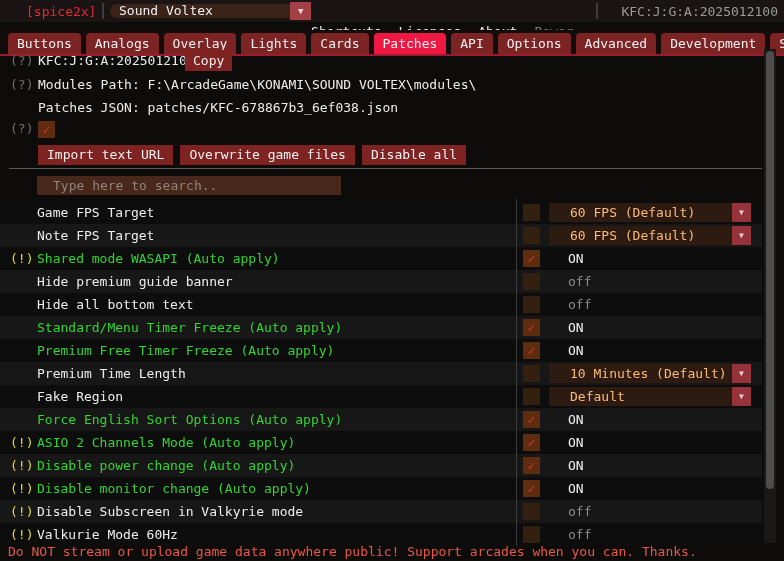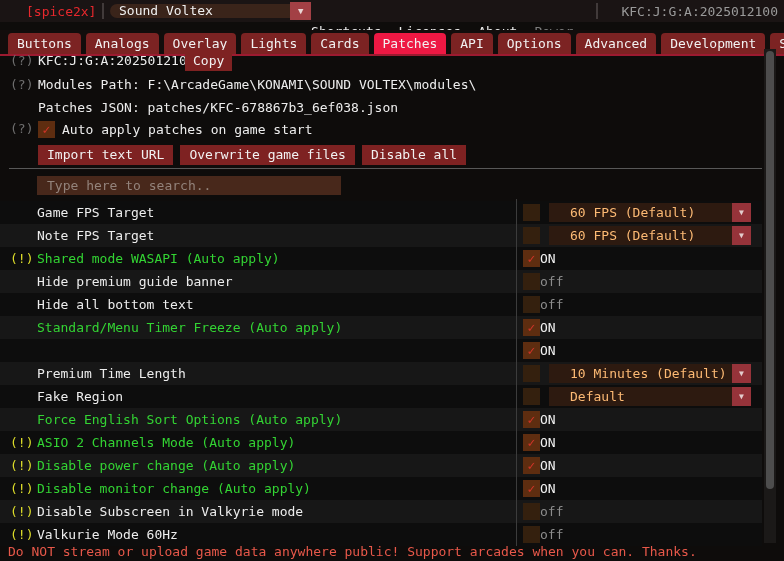--- a/index.html
+++ b/index.html
@@ -39,33 +39,33 @@
   .cb.checked{background:#5e2d10;}
   .auto-cb{position:absolute;left:38px;top:121px;}
   .auto-label{position:absolute;left:62px;top:121px;line-height:18px;}
   .btn-row{position:absolute;left:38px;top:145px;display:flex;gap:7px;}
   .hbtn{height:20px;line-height:20px;padding:0 9px;background:#7e2222;color:#f2f2f2;
         white-space:nowrap;cursor:default;}
   .hsep{position:absolute;left:9px;top:168px;width:753px;height:1px;background:#585858;}
 
   
   .search{position:absolute;left:37px;top:176px;width:304px;height:19px;background:#48281b;
-          border:none;outline:none;color:#e8e0da;padding:0 0 0 10px;box-sizing:border-box;
+          border:none;outline:none;color:#e8e0da;padding:0 0 0 16px;box-sizing:border-box;
           font-family:"DejaVu Sans Mono",monospace;font-size:13px;}
   .search::placeholder{color:#93837b;opacity:1;}
 
   
   .plist{position:absolute;left:0;top:201px;width:762px;}
   .prow{position:relative;height:23px;background:#0d0d0d;}
   .prow.alt{background:#171717;}
   .warn{position:absolute;left:10px;top:4px;color:#dede2a;}
   .plabel{position:absolute;left:37px;top:4px;color:#ededed;white-space:nowrap;}
   .plabel.auto{color:#33d433;}
   .pctl{position:absolute;left:523px;top:0;height:23px;display:flex;align-items:center;}
-  .pval{margin-left:0;white-space:nowrap;}
+  .pval{margin-left:28px;white-space:nowrap;}
   .pval.on{color:#f2f2f2;}
   .pval.off{color:#8c8c8c;}
   .combo{display:flex;align-items:center;margin-left:9px;width:202px;height:19px;background:#2d1a10;cursor:default;}
   .combo-text{flex:1;padding-left:21px;color:#fdba74;line-height:19px;white-space:nowrap;overflow:hidden;}
   .combo-arrow{width:19px;height:19px;background:#96333a;color:#e3cdce;font-size:8px;
                display:flex;align-items:center;justify-content:center;flex:0 0 19px;}
   .col-sep{position:absolute;left:516px;top:199px;width:1px;height:347px;background:#3c3c3c;}
 
   
   .sb-track{position:absolute;left:764px;top:49px;width:12px;height:494px;background:#1b1918;}
@@ -124,21 +124,20 @@
     <span class="help">(?)</span>
     <span class="htext"><span>Modules Path:</span> <span>F:\ArcadeGame\KONAMI\SOUND VOLTEX\modules\</span></span>
   </div>
 
   <div class="hline" style="top:98px;">
     <span class="htext"><span>Patches JSON:</span> <span>patches/KFC-678867b3_6ef038.json</span></span>
   </div>
 
   <span class="help" style="top:121px;">(?)</span>
   <span class="cb checked auto-cb">✓</span>
-  <span class="auto-label">Auto apply patches on game start</span>
 
   <div class="btn-row">
       <div class="hbtn">Import text URL</div>
       <div class="hbtn">Overwrite game files</div>
       <div class="hbtn">Disable all</div>
     </div>
 
   <div class="hsep"></div>
 
   <input class="search" type="text" placeholder="Type here to search.." style="">
@@ -187,20 +186,21 @@
         </div>
       </div>
       <div class="prow alt">
         <span class="plabel auto">Standard/Menu Timer Freeze (Auto apply)</span>
         <div class="pctl">
           <span class="cb checked">✓</span>
           <span class="pval on">ON</span>
         </div>
       </div>
       <div class="prow">
+        <span class="plabel auto">Premium Free Timer Freeze (Auto apply)</span>
         <div class="pctl">
           <span class="cb checked">✓</span>
           <span class="pval on">ON</span>
         </div>
       </div>
       <div class="prow alt">
         <span class="plabel">Premium Time Length</span>
         <div class="pctl">
           <span class="cb"></span>
           <div class="combo">

